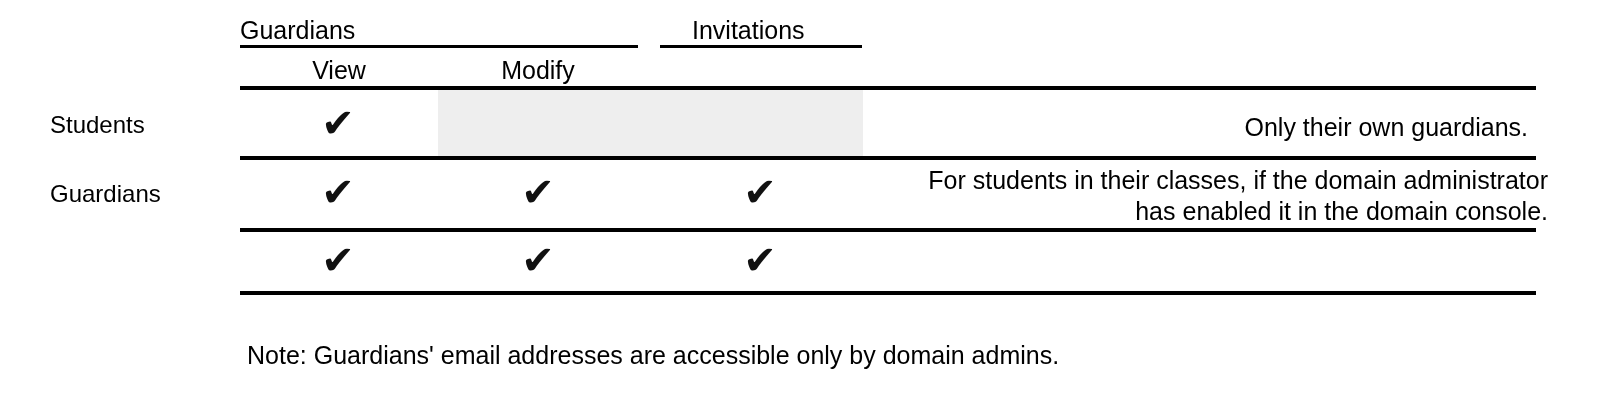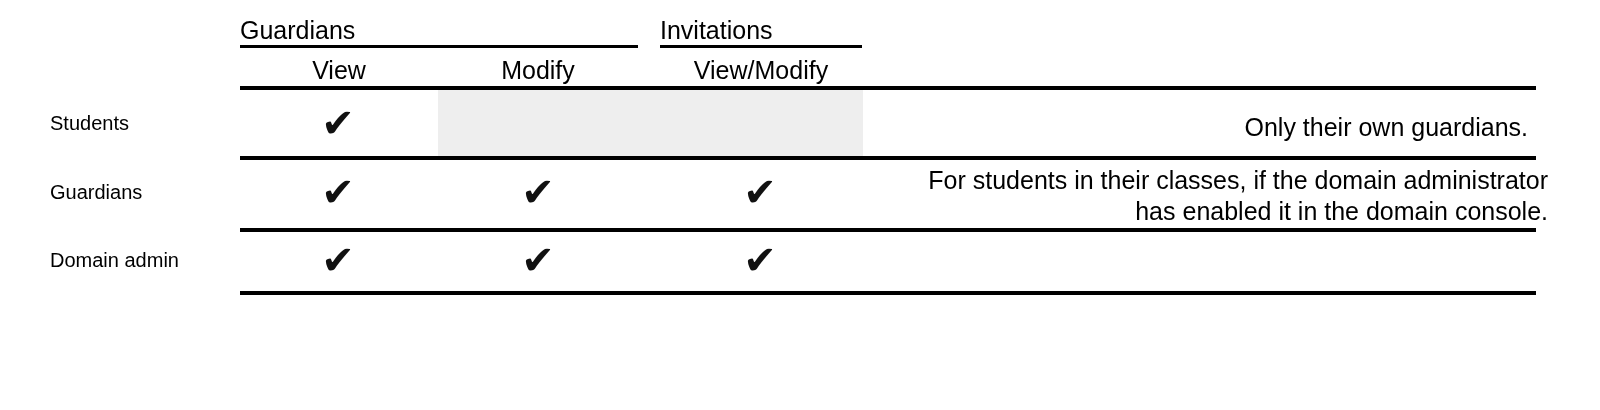--- a/index.html
+++ b/index.html
@@ -41,21 +41,21 @@
     position: absolute;
     text-align: center;
     font-size: 25px;
     line-height: 1;
     white-space: nowrap;
   }
 
   .row-label {
     position: absolute;
     left: 50px;
-    font-size: 20px;
+    font-size: 24px;
     line-height: 1;
     white-space: nowrap;
   }
 
   .check {
     position: absolute;
     font-size: 40px;
     line-height: 1;
     font-weight: 700;
     text-align: center;
@@ -87,30 +87,29 @@
     white-space: nowrap;
   }
 </style>
 </head>
 <body>
 
 <div class="sheet">
 
   <div class="hdr-group" style="left:240px; top:18px; width:398px;">Guardians</div>
 
-  <div class="hdr-group" style="left:660px; top:18px; width:202px;">Invitations</div>
+  <div class="hdr-group" style="left:692px; top:18px; width:202px;">Invitations</div>
 
   <div class="rule rule-thin" style="left:240px; top:45px; width:398px;"></div>
   <div class="rule rule-thin" style="left:660px; top:45px; width:202px;"></div>
 
   <div class="hdr-sub" style="left:240px; top:58px; width:198px;">View</div>
 
   <div class="hdr-sub" style="left:438px; top:58px; width:200px;">Modify</div>
 
-  <div class="hdr-sub" style="left:660px; top:58px; width:202px;">View/Modify</div>
 
   <div class="rule rule-thick" style="left:240px; top:86px; width:1296px;"></div>
 
   <div class="shade" style="left:438px; top:90px; width:425px; height:66px;"></div>
 
   <div class="row-label" style="top:113px;">Students</div>
 
   <div class="check" style="left:308px; top:103px;">✔</div>
 
   <div class="check" style="left:508px; top:103px;"></div>
@@ -127,25 +126,25 @@
 
   <div class="check" style="left:508px; top:172px;">✔</div>
 
   <div class="check" style="left:730px; top:172px;">✔</div>
 
   <div class="note-cell" style="top:165px; width:680px;">For students in their classes, if the domain administrator
 has enabled it in the domain console.</div>
 
   <div class="rule rule-thick" style="left:240px; top:228px; width:1296px;"></div>
 
-  <div class="row-label" style="top:250px;">Domain admin</div>
 
   <div class="check" style="left:308px; top:240px;">✔</div>
 
   <div class="check" style="left:508px; top:240px;">✔</div>
 
   <div class="check" style="left:730px; top:240px;">✔</div>
 
 
   <div class="rule rule-thick" style="left:240px; top:291px; width:1296px;"></div>
 
+  <div class="footnote" style="top:343px;">Note: Guardians' email addresses are accessible only by domain admins.</div>
 
 </div>
 
 </body></html>

